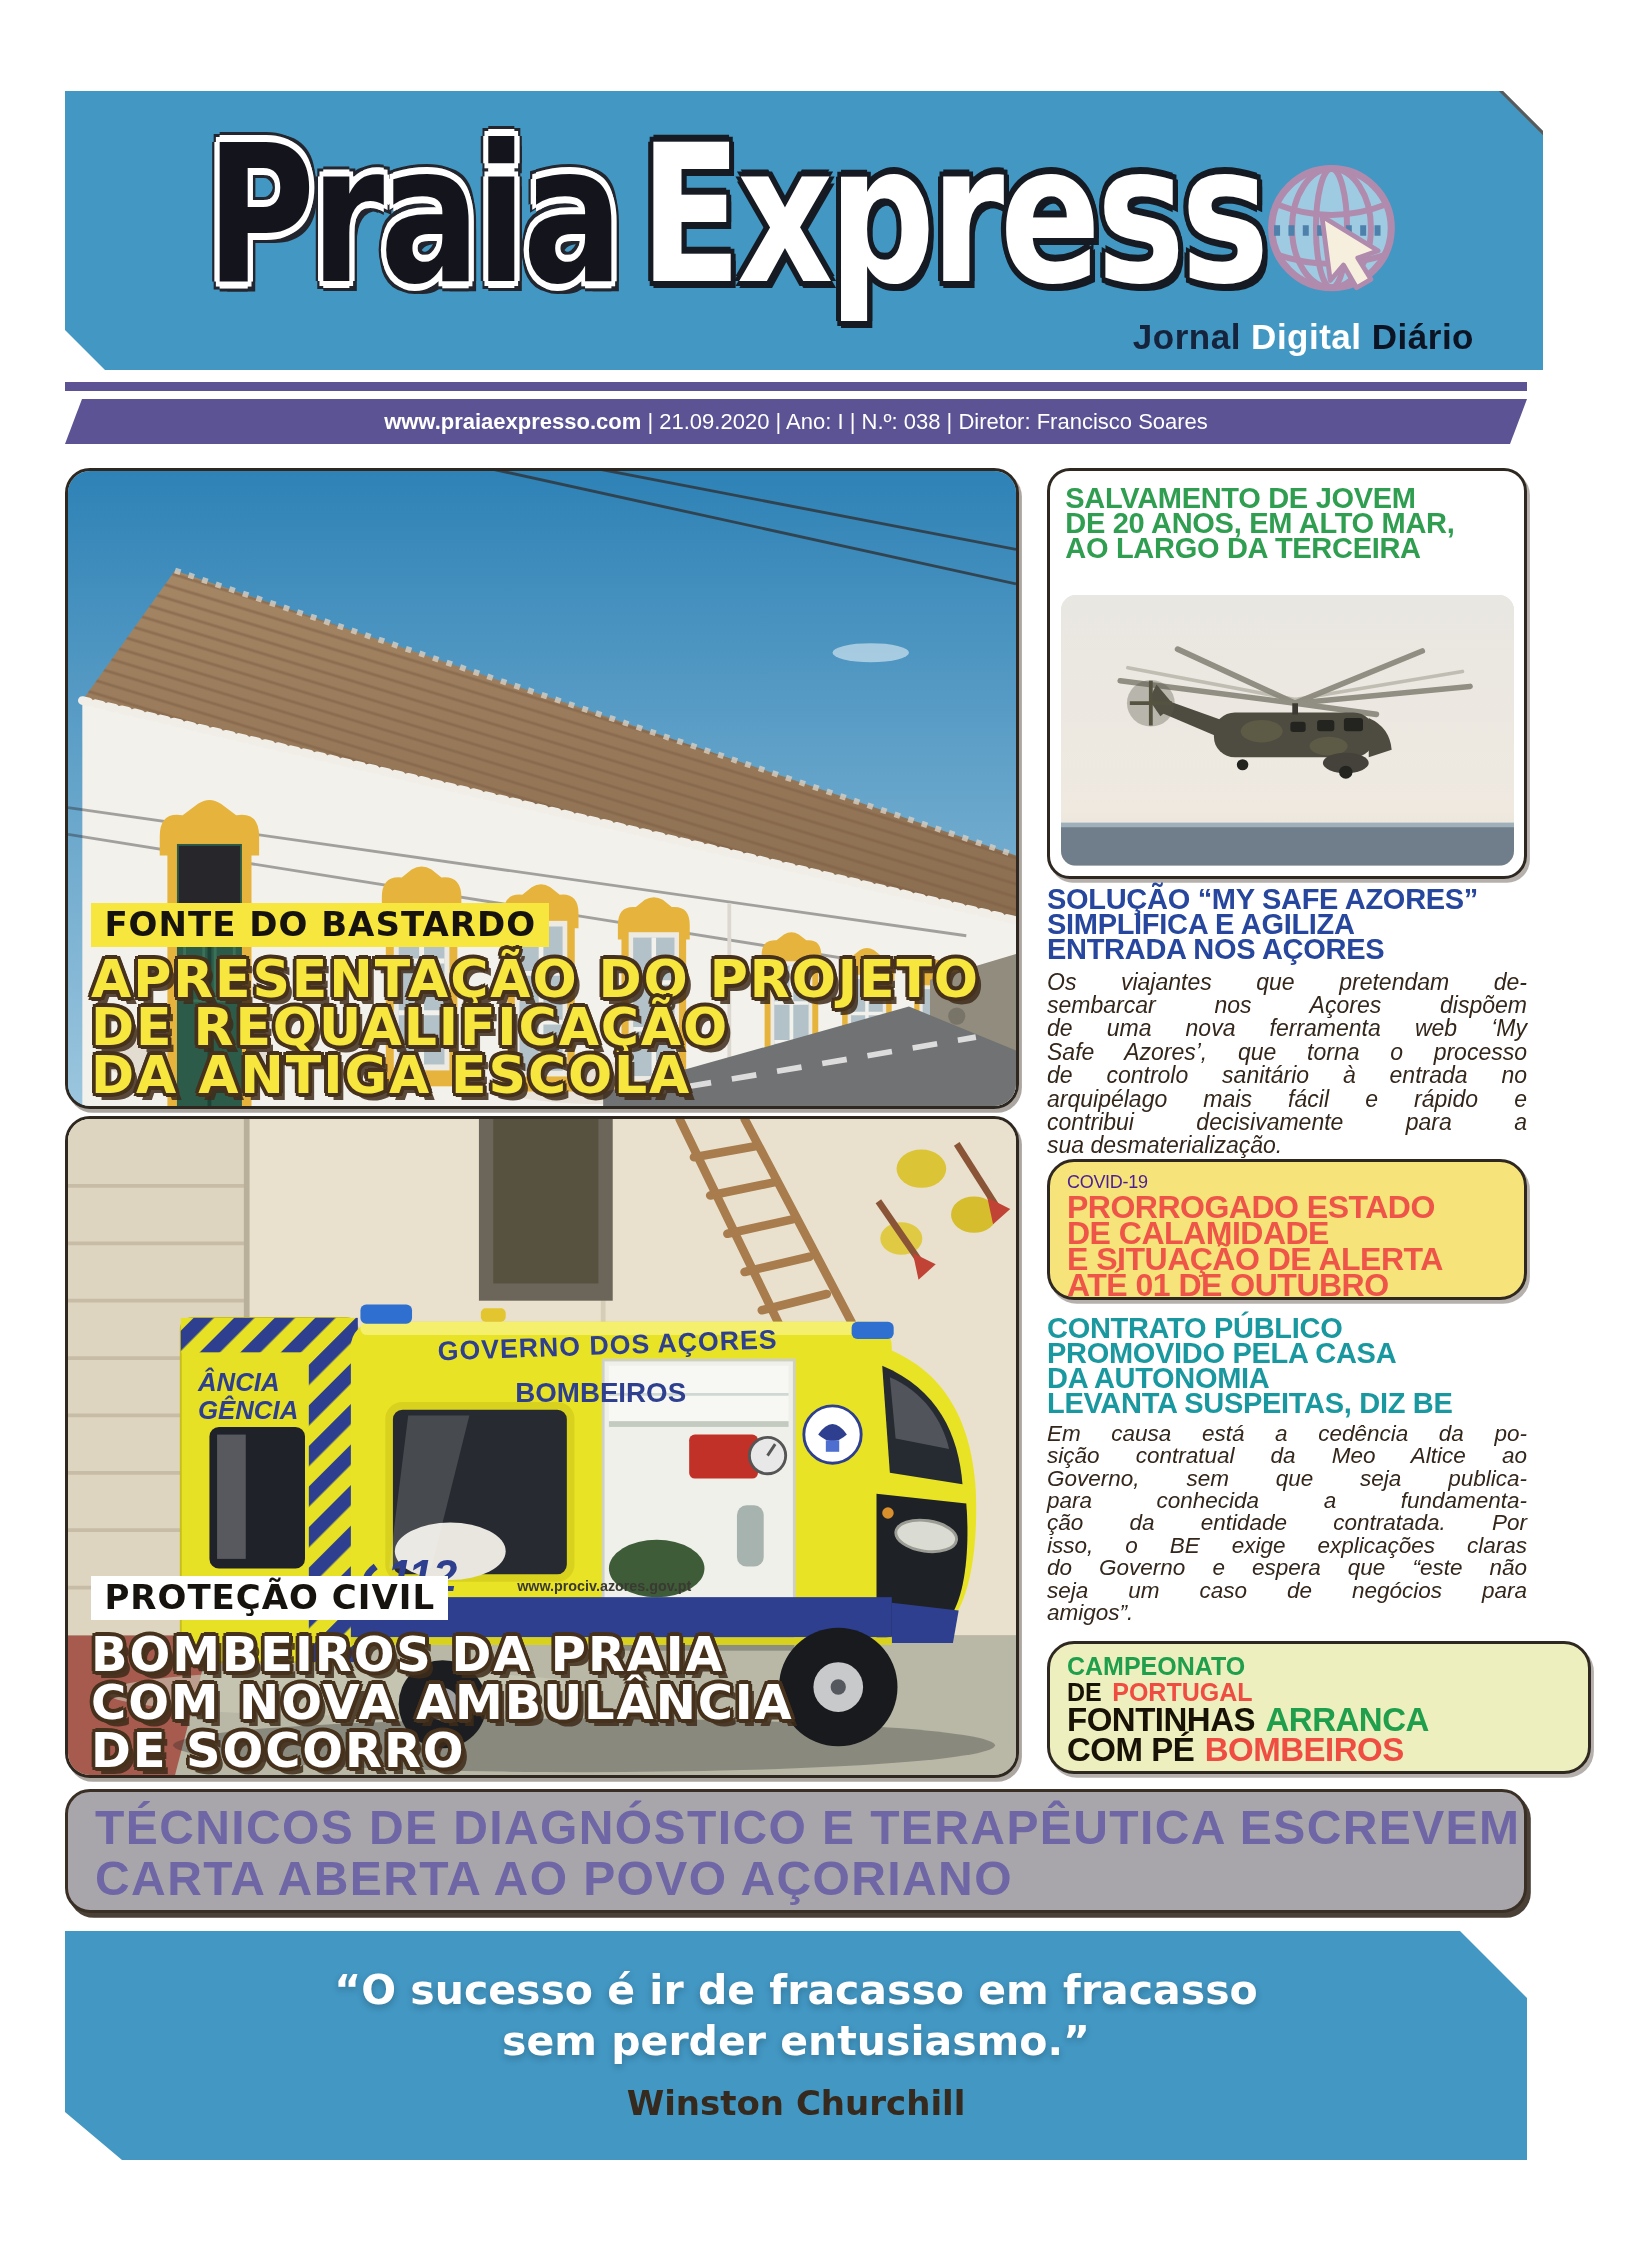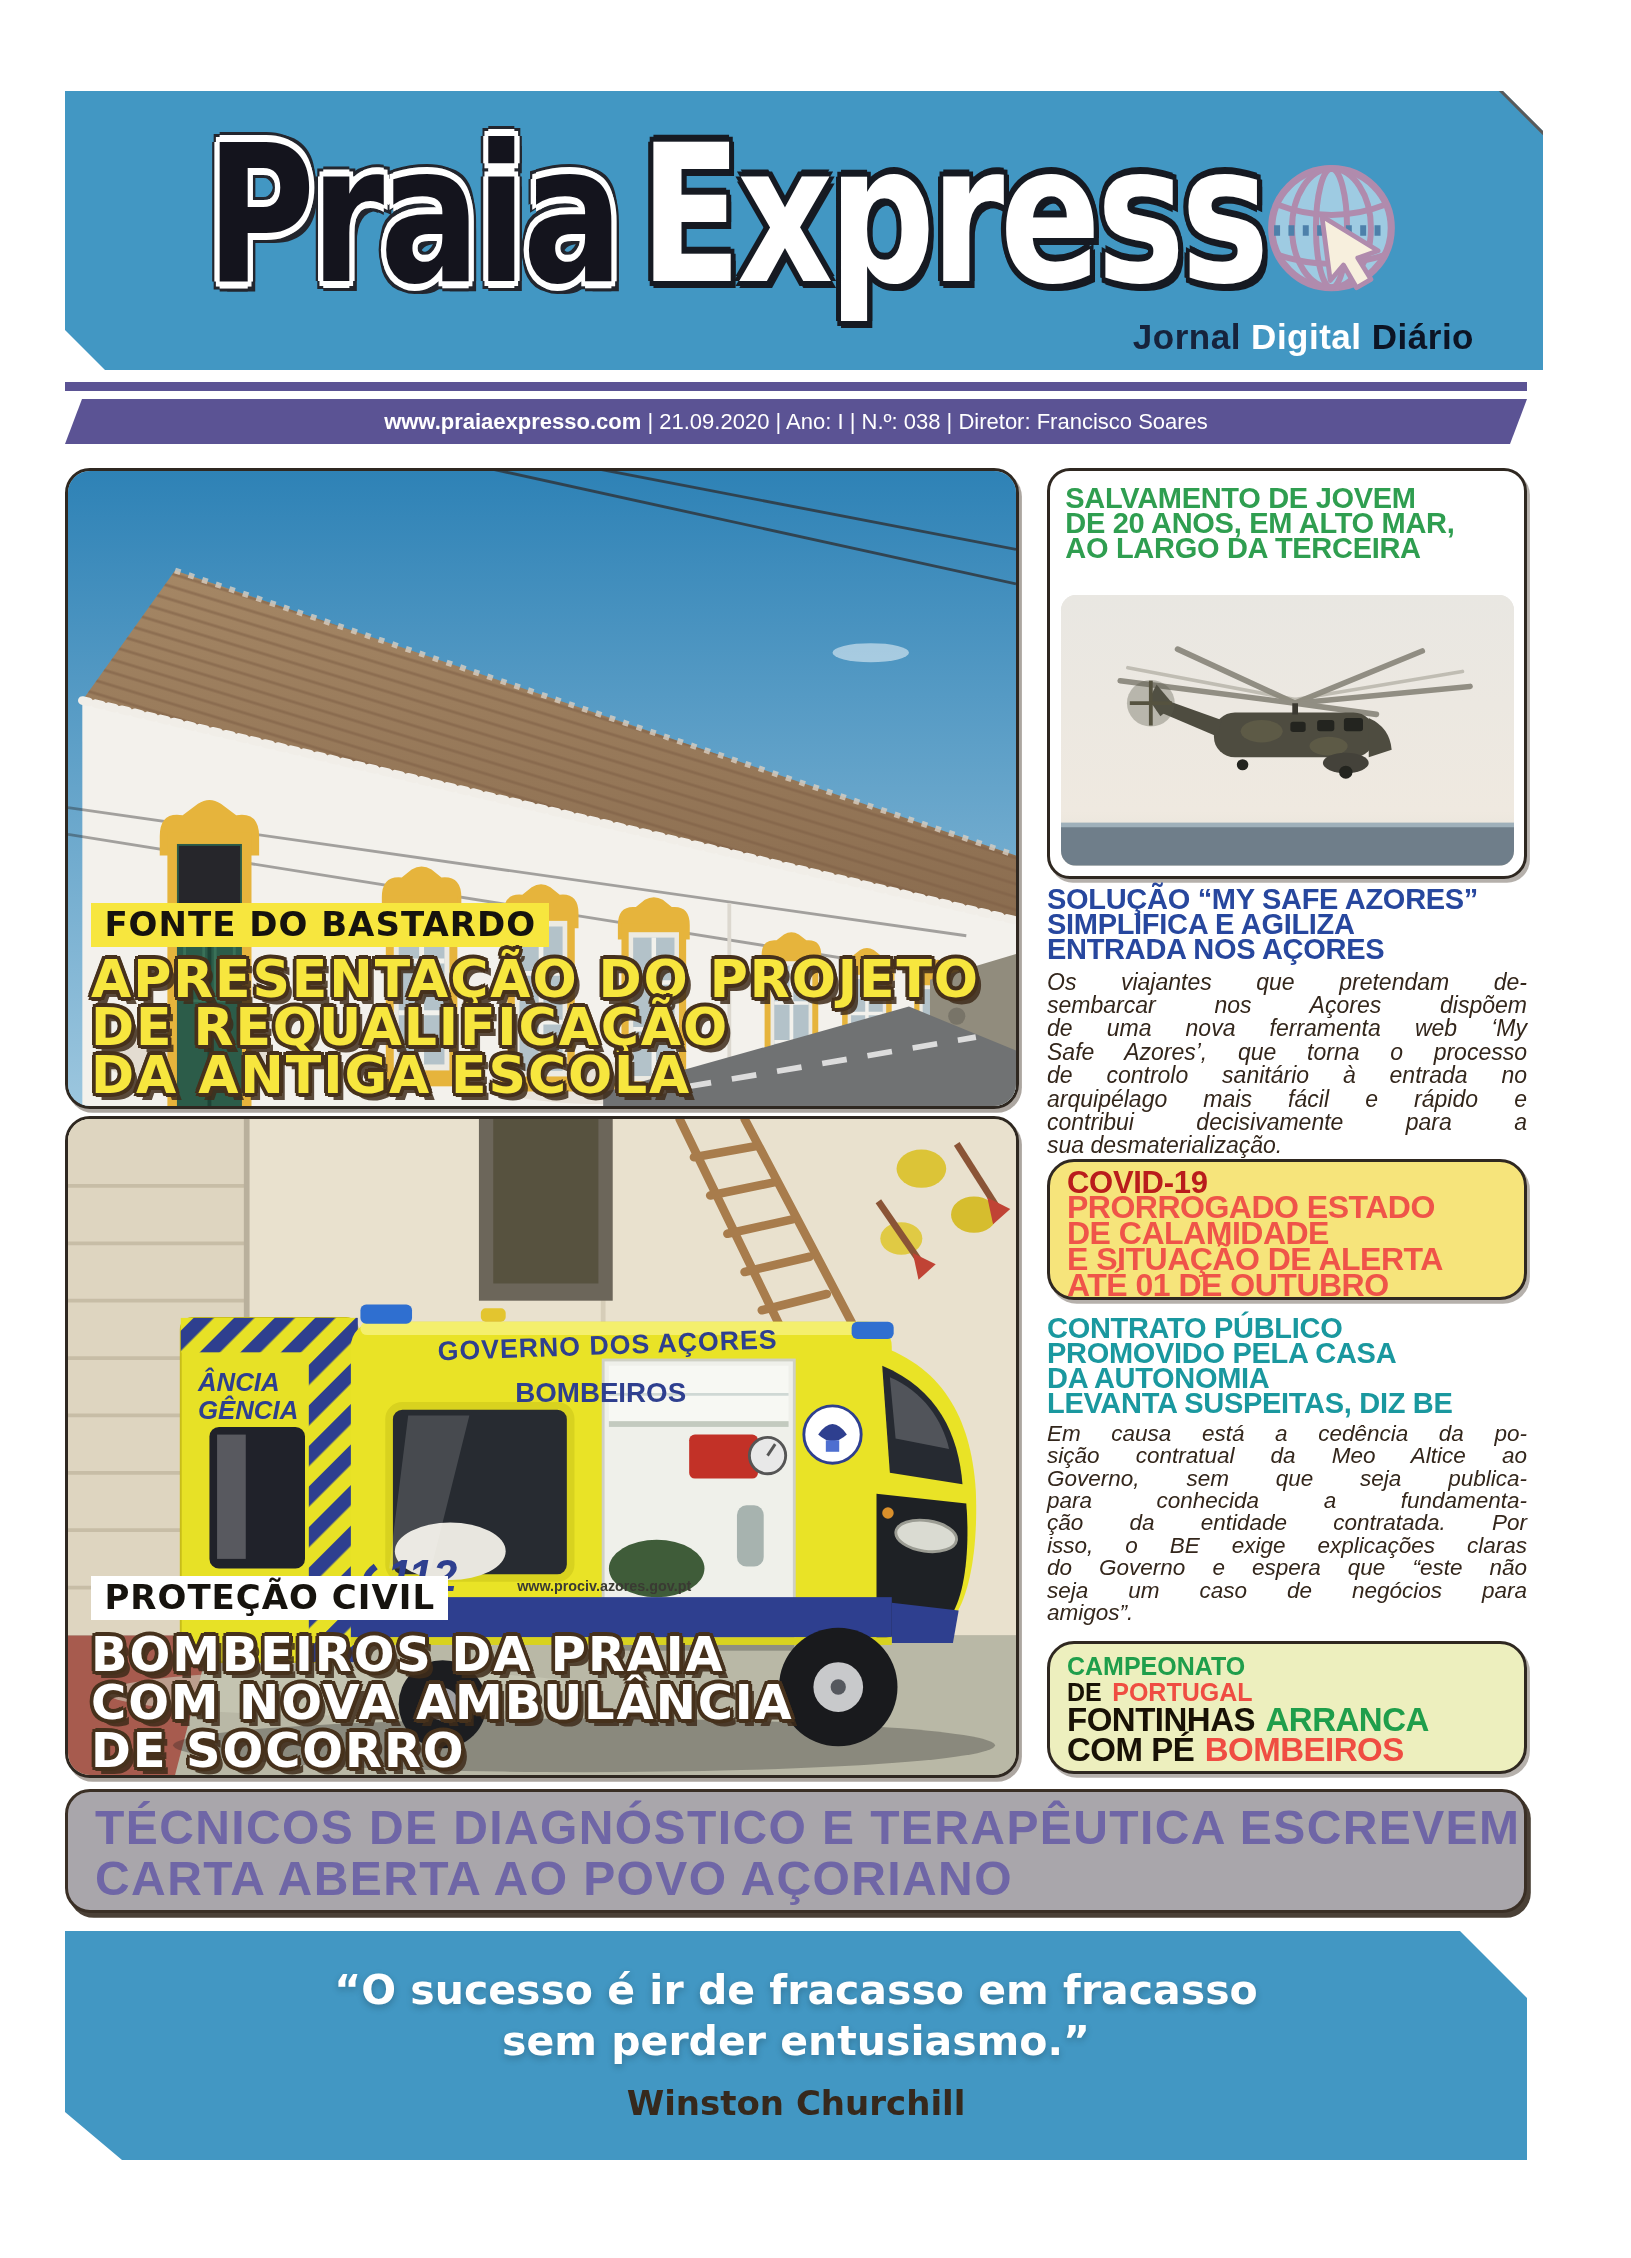--- a/index.html
+++ b/index.html
@@ -65,29 +65,29 @@
   .cardA .photoA svg{width:100%;height:100%;}
 
   .secA{position:absolute;left:0;top:419px;width:480px;}
   .body-just{margin-top:8.6px;font-style:italic;color:#33261b;font-size:23px;line-height:23.4px;}
   .body-just .bl{text-align:justify;text-align-last:justify;}
   .body-just .bl.last{text-align-last:left;}
 
   .covid{position:absolute;left:0;top:691px;width:480px;height:141px;box-sizing:border-box;
          background:#f6e47b;border:3.8px solid #2f2821;border-radius:27px;padding:8.6px 17px;
          box-shadow:2.9px 3.8px 0 rgba(70,58,45,.4);}
-  .covid .ck{font-weight:bold;font-size:31px;line-height:23px;color:#b91c1c;letter-spacing:-0.3px;}
+  .covid .ck{font-weight:normal;font-size:18px;line-height:23px;color:#4c1d95;letter-spacing:-0.3px;}
   .covid .cl{font-weight:bold;font-size:32px;line-height:26px;color:#ef5449;letter-spacing:-0.5px;}
 
   .secB{position:absolute;left:0;top:848px;width:480px;}
   .body-just2{margin-top:6.7px;font-style:italic;color:#33261b;font-size:22.5px;line-height:22.4px;}
   .body-just2 .bl{text-align:justify;text-align-last:justify;}
   .body-just2 .bl.last{text-align-last:left;}
 
-  .sports{position:absolute;left:0;top:1173px;width:480px;height:133px;box-sizing:border-box;
+  .sports{position:absolute;left:0;top:1173px;width:544px;height:133px;box-sizing:border-box;
           background:#edefbe;border:3.8px solid #2f2821;border-radius:27px;padding:8.6px 17px;
           box-shadow:2.9px 3.8px 0 rgba(70,58,45,.4);}
   .sports .k1{font-weight:bold;font-size:25px;line-height:26px;color:#1f9e4b;}
   .sports .k2{font-weight:bold;font-size:25px;line-height:26px;color:#181105;}
   .sports .k2 .red{color:#ef4d42;}
   .sports .f1{font-weight:bold;font-size:33px;line-height:30px;color:#181105;letter-spacing:-0.5px;}
   .sports .f1 .green{color:#1f9e4b;} .sports .f1 .red{color:#ef4d42;}
   .gap{margin-right:10.5px;}
 
   

